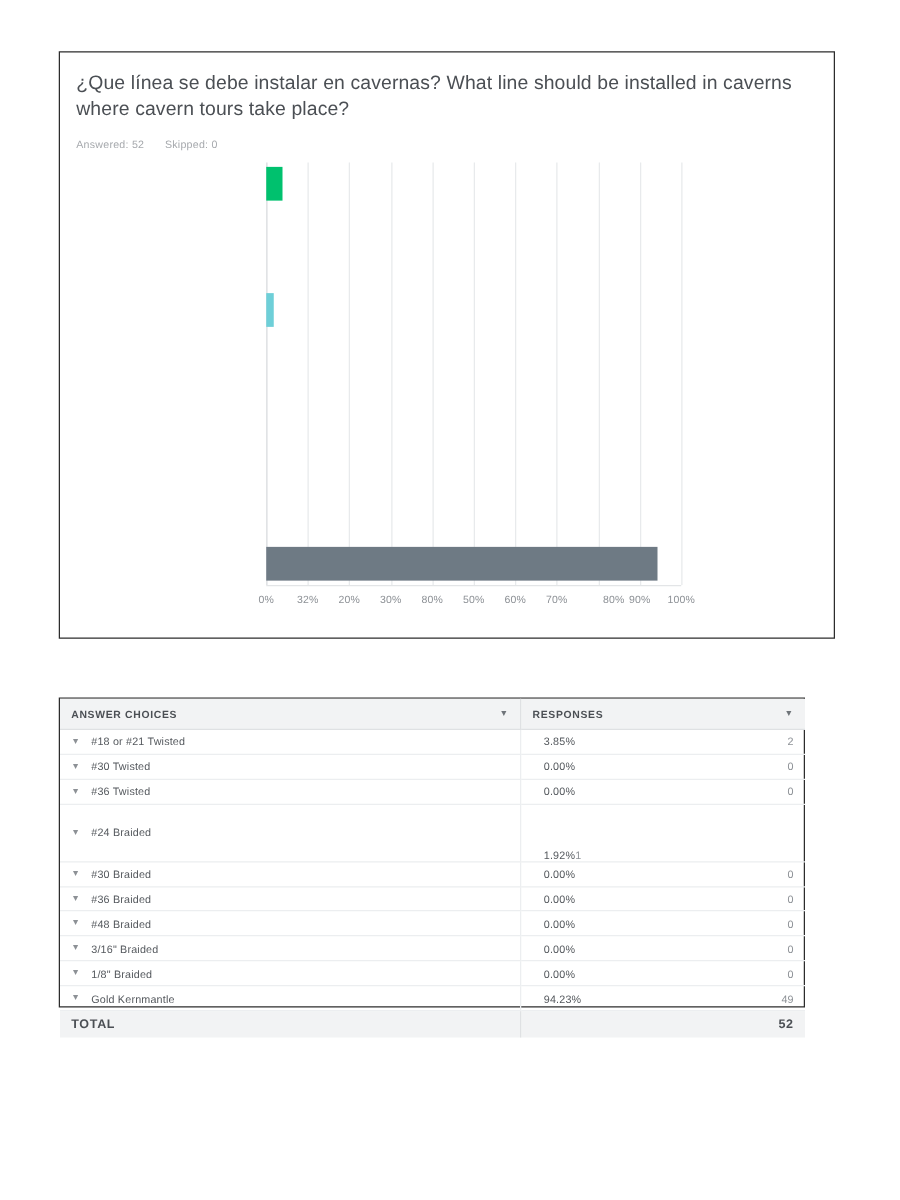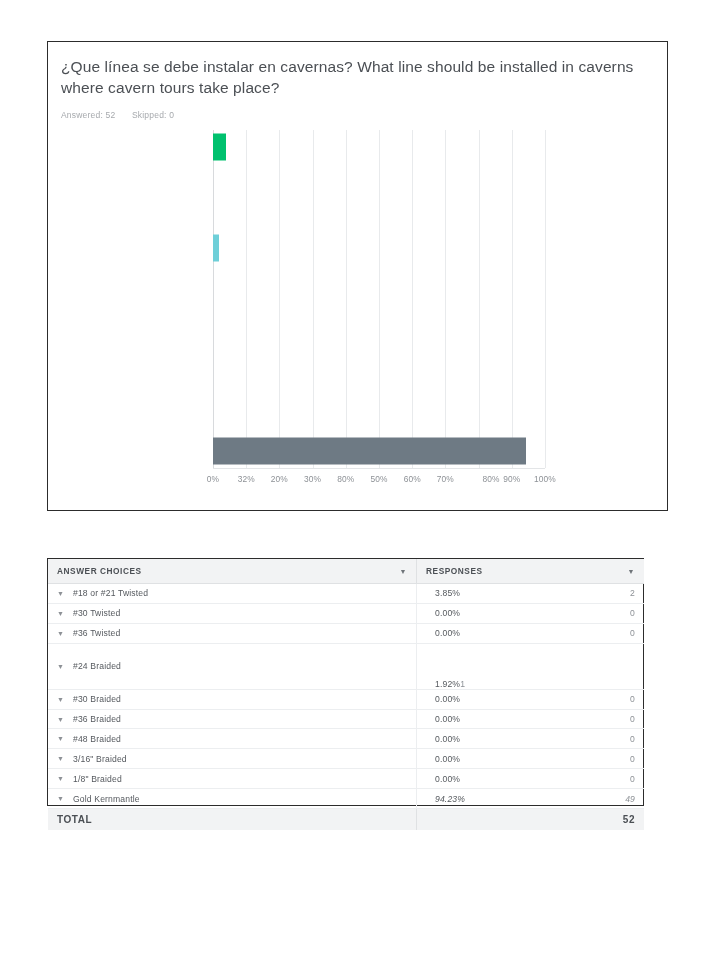--- a/index.html
+++ b/index.html
@@ -383,21 +383,21 @@
           </td>
         </tr>
         <tr>
           <td class="td-choice">
             <div class="choice-inner">
               <span class="row-caret">▼</span>
               <span>Gold Kernmantle</span>
             </div>
           </td>
           <td class="td-pct" style="padding: 0px;">
-            <div style="display: flex; align-items: center; justify-content: space-between; padding: 0px 9px; font-style: italic;">
+            <div style="display: flex; align-items: center; justify-content: space-between; padding: 0px 9px;">
               <span>94.23%</span>
               <span style="color: rgb(141, 145, 150);">49</span>
             </div>
           </td>
         </tr>
       </tbody>
     <tfoot>
       <tr id="total-row">
         <td class="td-choice">TOTAL</td>
         <td class="td-total-count">52</td>

